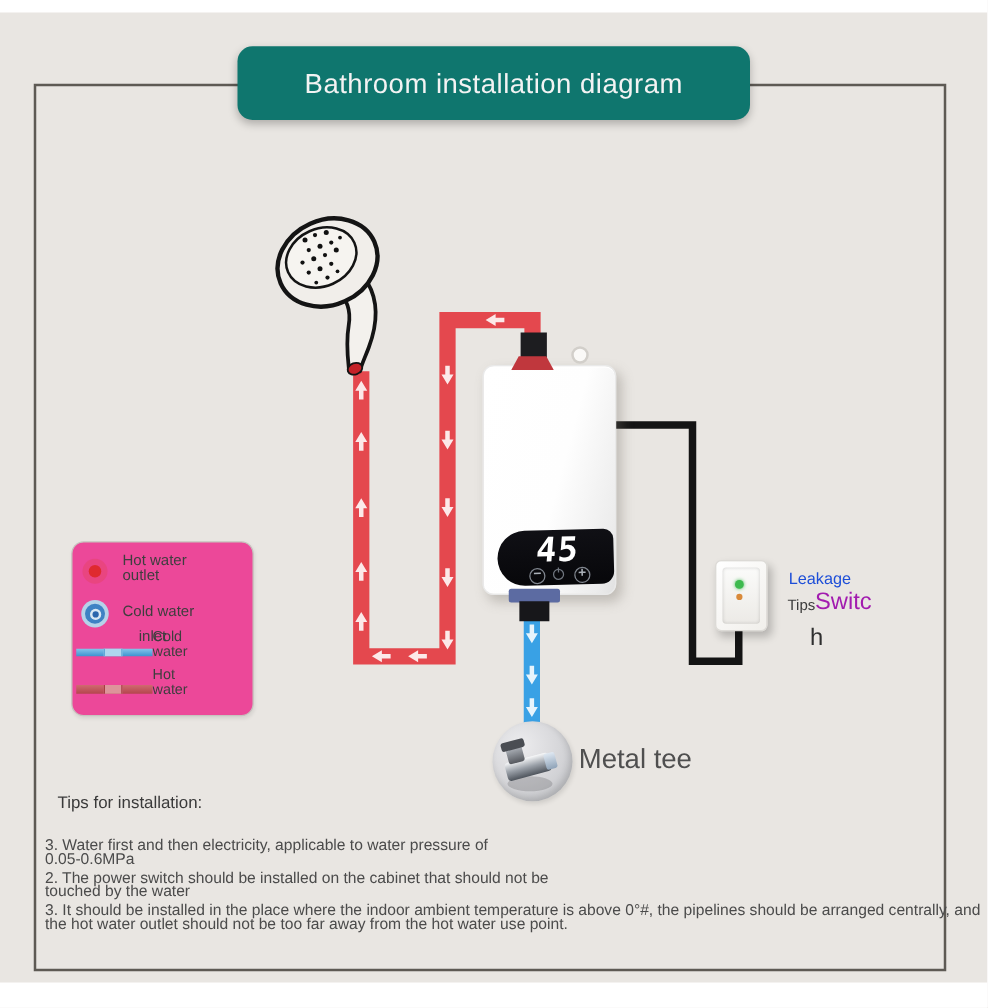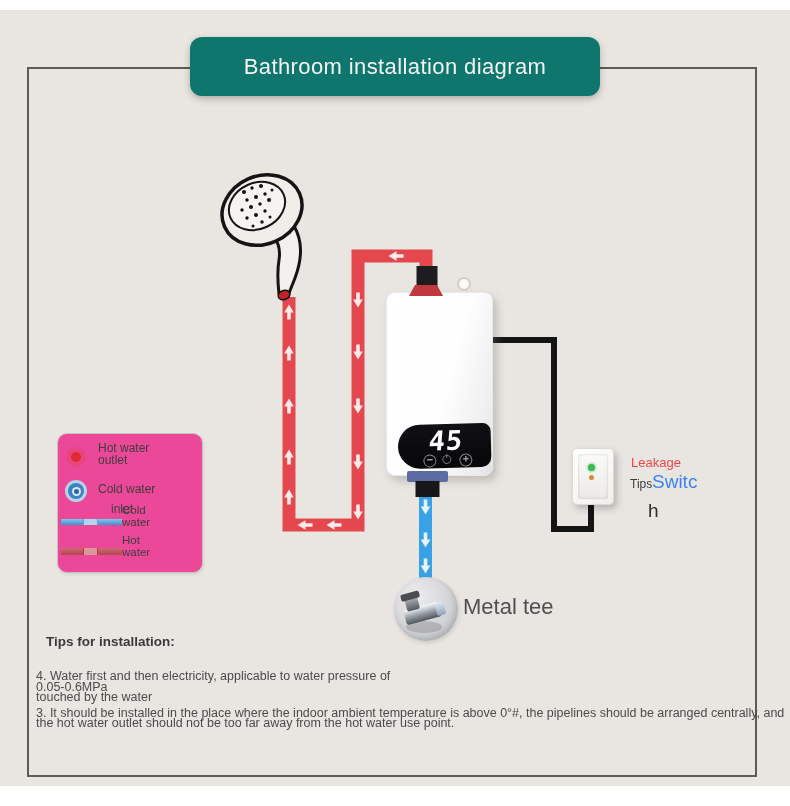--- a/index.html
+++ b/index.html
@@ -58,33 +58,33 @@
 
   
   .switch{position:absolute;left:572px;top:448px;width:42px;height:57px;border-radius:5px;
           background:linear-gradient(135deg,#ffffff,#f1efeb);border:1px solid #dcdad6;box-sizing:border-box;
           box-shadow:3px 4px 7px rgba(0,0,0,0.22);}
   .switch .plate{position:absolute;left:5px;top:5px;right:5px;bottom:5px;border-radius:3px;
           background:linear-gradient(180deg,#fbfbfa,#eceae6);box-shadow:inset 0 0 3px rgba(0,0,0,0.18);}
   .led-green{position:absolute;left:15px;top:15px;width:7px;height:7px;border-radius:50%;
           background:#3dba4e;box-shadow:0 0 3px #3dba4e;}
   .led-orange{position:absolute;left:16px;top:26px;width:5px;height:5px;border-radius:50%;background:#d98a3a;}
-  .sw-leakage{position:absolute;left:631px;top:455px;font-size:13px;color:#ef4444;}
+  .sw-leakage{position:absolute;left:631px;top:455px;font-size:13px;color:#1d4ed8;}
   .sw-prot{position:absolute;left:630px;top:477px;font-size:12px;color:#3c3c3c;}
-  .sw-big1{position:absolute;left:652px;top:471px;font-size:19px;color:#3b82f6;}
+  .sw-big1{position:absolute;left:652px;top:471px;font-size:19px;color:#a21caf;}
   .sw-big2{position:absolute;left:648px;top:500px;font-size:19px;color:#2f2f2f;}
 
   
   .tee{position:absolute;left:394px;top:577px;width:64px;height:64px;border-radius:50%;
        background:radial-gradient(circle at 35% 30%, #ececee 0%, #d9d9dc 45%, #bfc1c5 100%);
        box-shadow:inset -2px -3px 6px rgba(0,0,0,0.15), 1px 2px 4px rgba(0,0,0,0.12);overflow:hidden;}
   .tee-label{position:absolute;left:463px;top:594px;font-size:22px;color:#4f4f4f;text-align:right;}
 
   
-  .tips-head{position:absolute;left:46px;top:634px;font-size:13.5px;color:#3a3a3a;font-weight:bold;}
+  .tips-head{position:absolute;left:46px;top:634px;font-size:13.5px;color:#3a3a3a;}
   .tips{position:absolute;left:36px;top:671px;width:745px;color:#4b4b4b;}
   .tl{font-size:12.5px;line-height:10.5px;white-space:nowrap;}
   .tl.gap{margin-top:5px;}
 </style>
 </head>
 <body>
 
 <div class="stage">
   <div class="photo"></div>
   <div class="frame"></div>
@@ -242,19 +242,20 @@
     </svg>
   </div>
   <div class="tee-label">Metal tee</div>
 
   <div class="banner">
     <span>Bathroom installation diagram</span>
   </div>
 
   <div class="tips-head">Tips for installation:</div>
   <div class="tips">
-    <div class="tl">4. Water first and then electricity, applicable to water pressure of</div>
+    <div class="tl">3. Water first and then electricity, applicable to water pressure of</div>
     <div class="tl">0.05-0.6MPa</div>
+    <div class="tl gap">2. The power switch should be installed on the cabinet that should not be</div>
     <div class="tl">touched by the water</div>
     <div class="tl gap">3. It should be installed in the place where the indoor ambient temperature is above 0°#, the pipelines should be arranged centrally, and</div>
     <div class="tl">the hot water outlet should not be too far away from the hot water use point.</div>
   </div>
 </div>
 
 </body></html>

